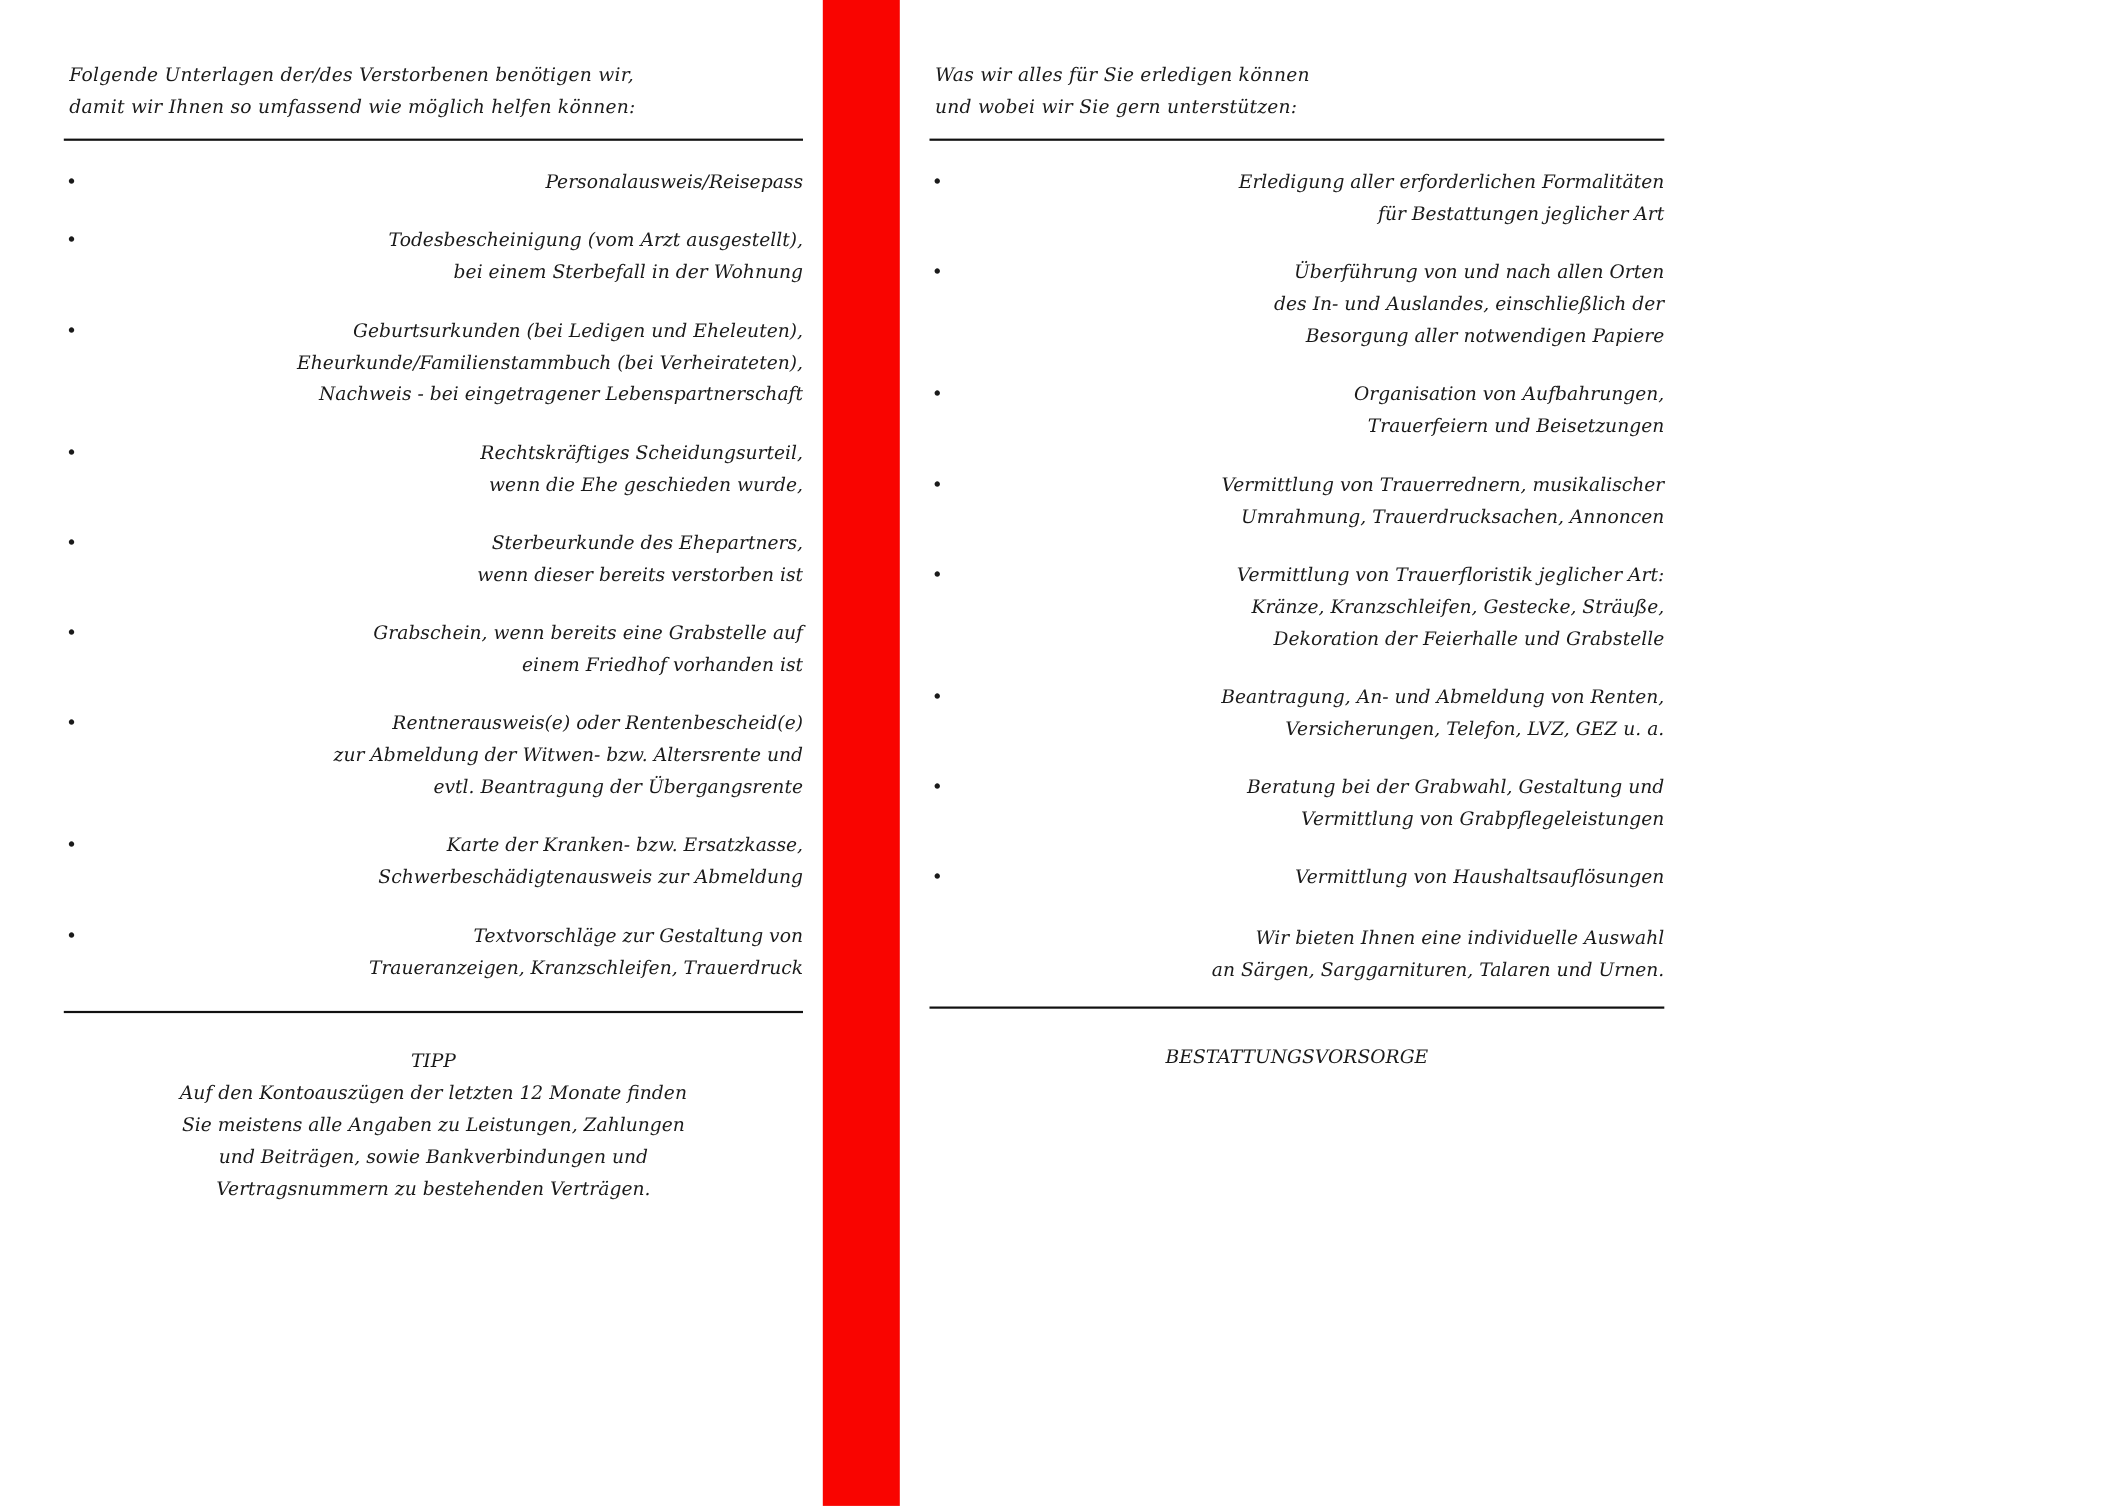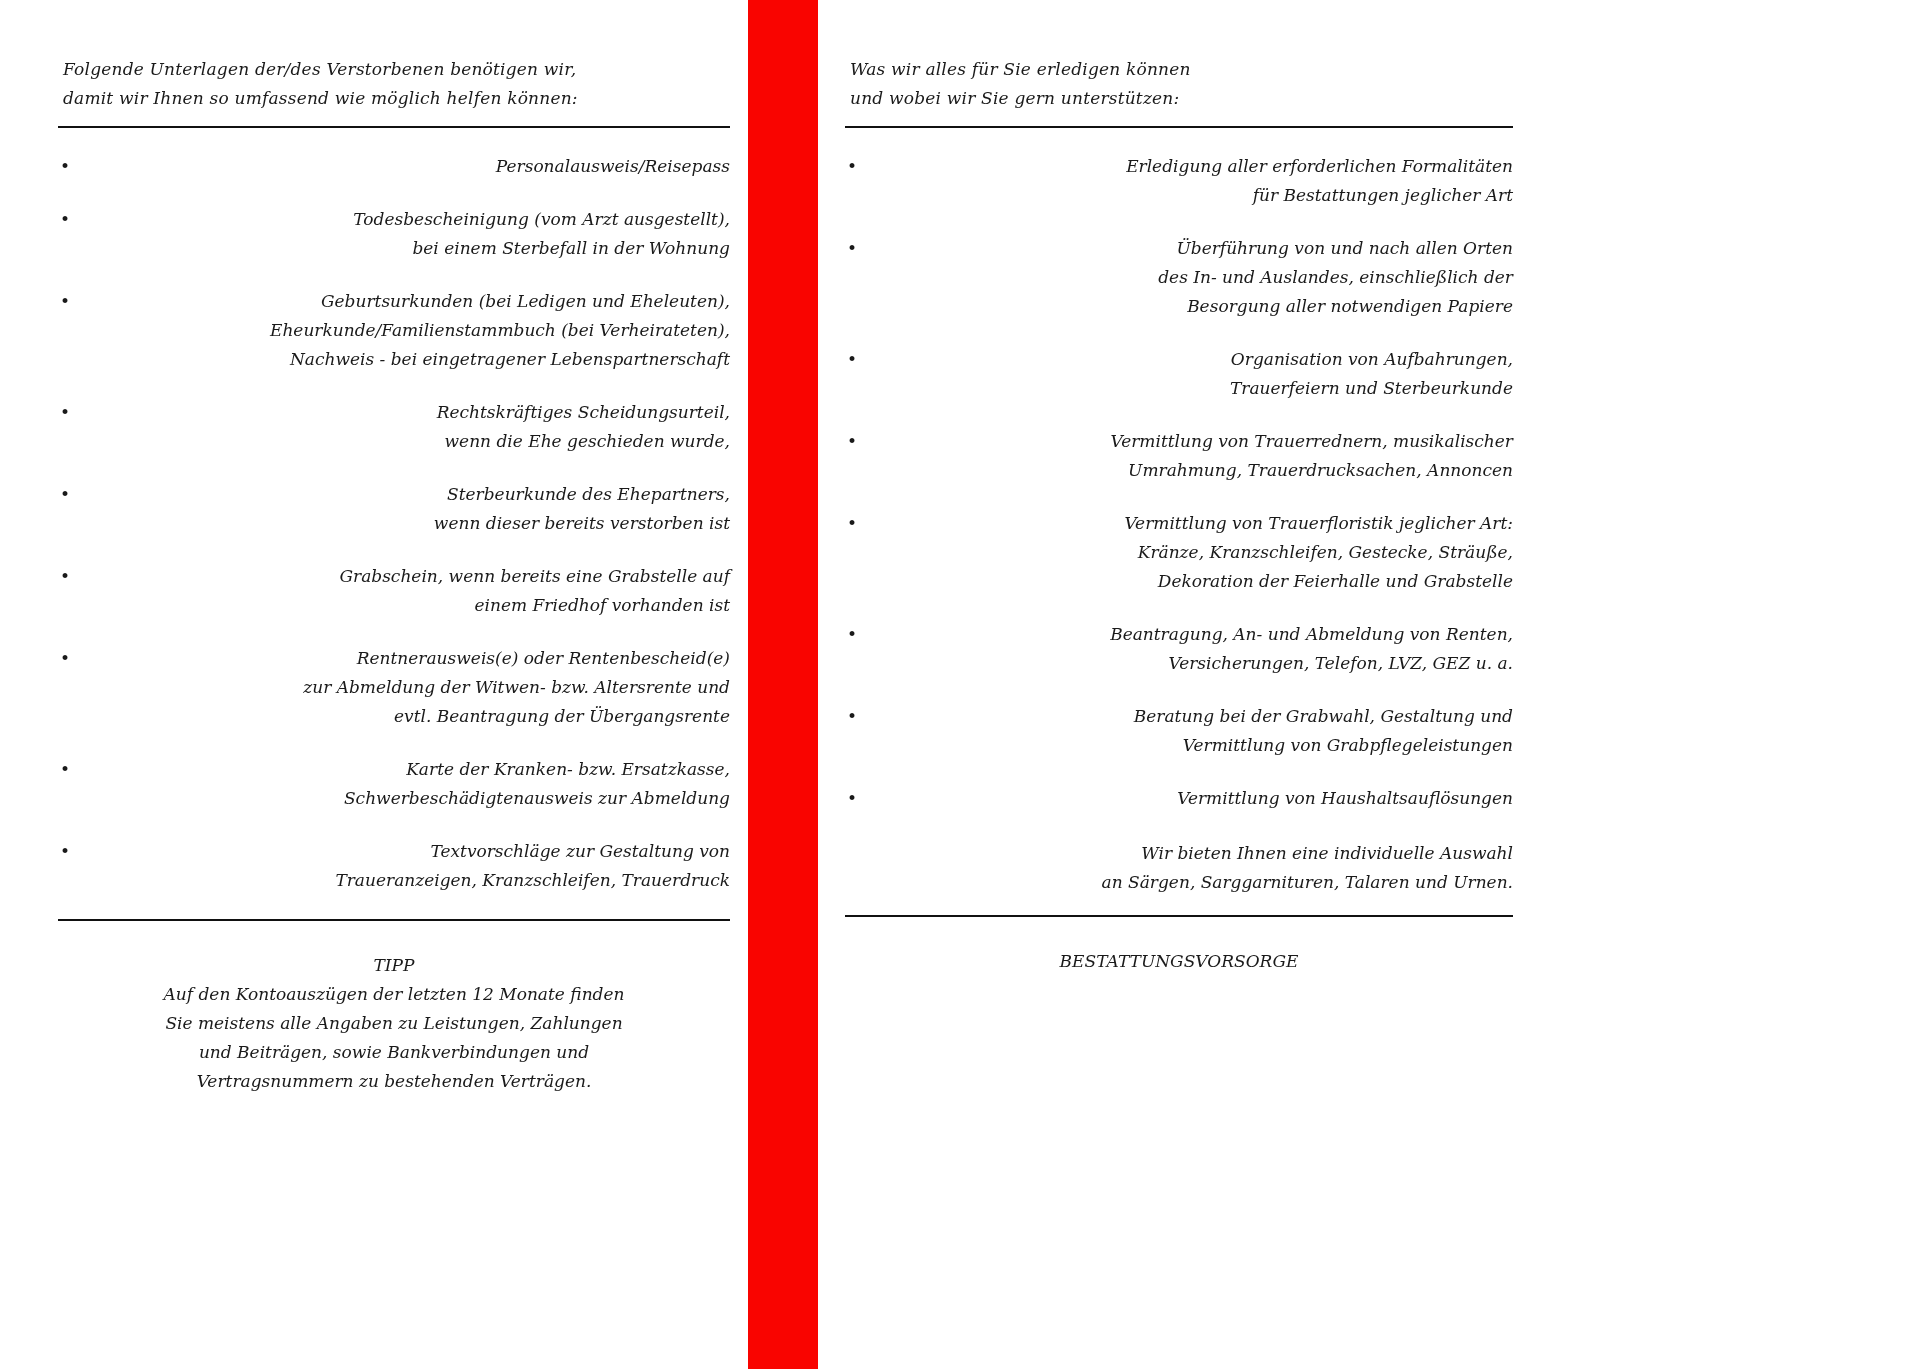--- a/index.html
+++ b/index.html
@@ -129,21 +129,21 @@
     <div class="header">Was wir alles für Sie erledigen können
 und wobei wir Sie gern unterstützen:</div>
     <hr class="rule">
     <ul class="bullets">
       <li>Erledigung aller erforderlichen Formalitäten
 für Bestattungen jeglicher Art</li>
       <li>Überführung von und nach allen Orten
 des In- und Auslandes, einschließlich der
 Besorgung aller notwendigen Papiere</li>
       <li>Organisation von Aufbahrungen,
-Trauerfeiern und Sterbeurkunde</li>
+Trauerfeiern und Beisetzungen</li>
       <li>Vermittlung von Trauerrednern, musikalischer
 Umrahmung, Trauerdrucksachen, Annoncen</li>
       <li>Vermittlung von Trauerfloristik jeglicher Art:
 Kränze, Kranzschleifen, Gestecke, Sträuße,
 Dekoration der Feierhalle und Grabstelle</li>
       <li>Beantragung, An- und Abmeldung von Renten,
 Versicherungen, Telefon, LVZ, GEZ u. a.</li>
       <li>Beratung bei der Grabwahl, Gestaltung und
 Vermittlung von Grabpflegeleistungen</li>
       <li>Vermittlung von Haushaltsauflösungen</li>

